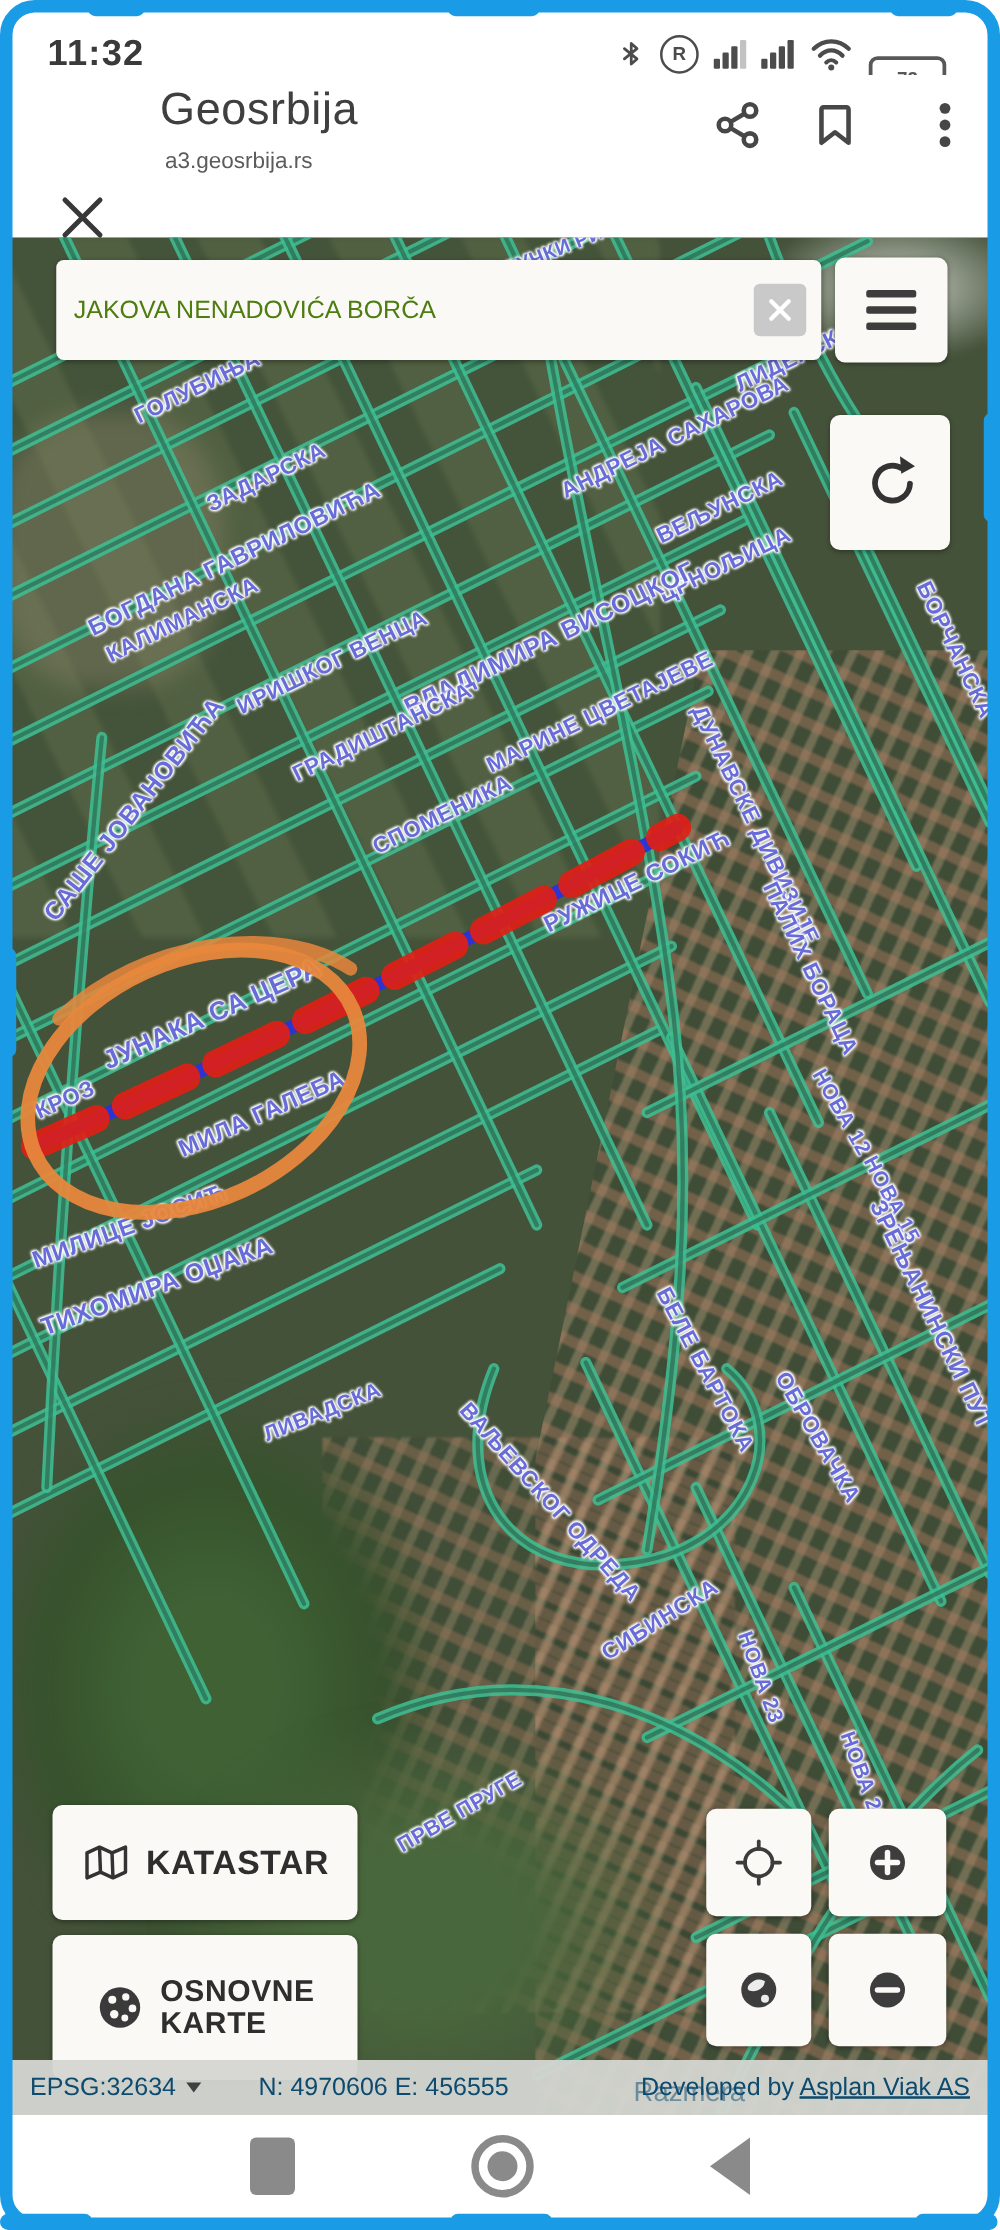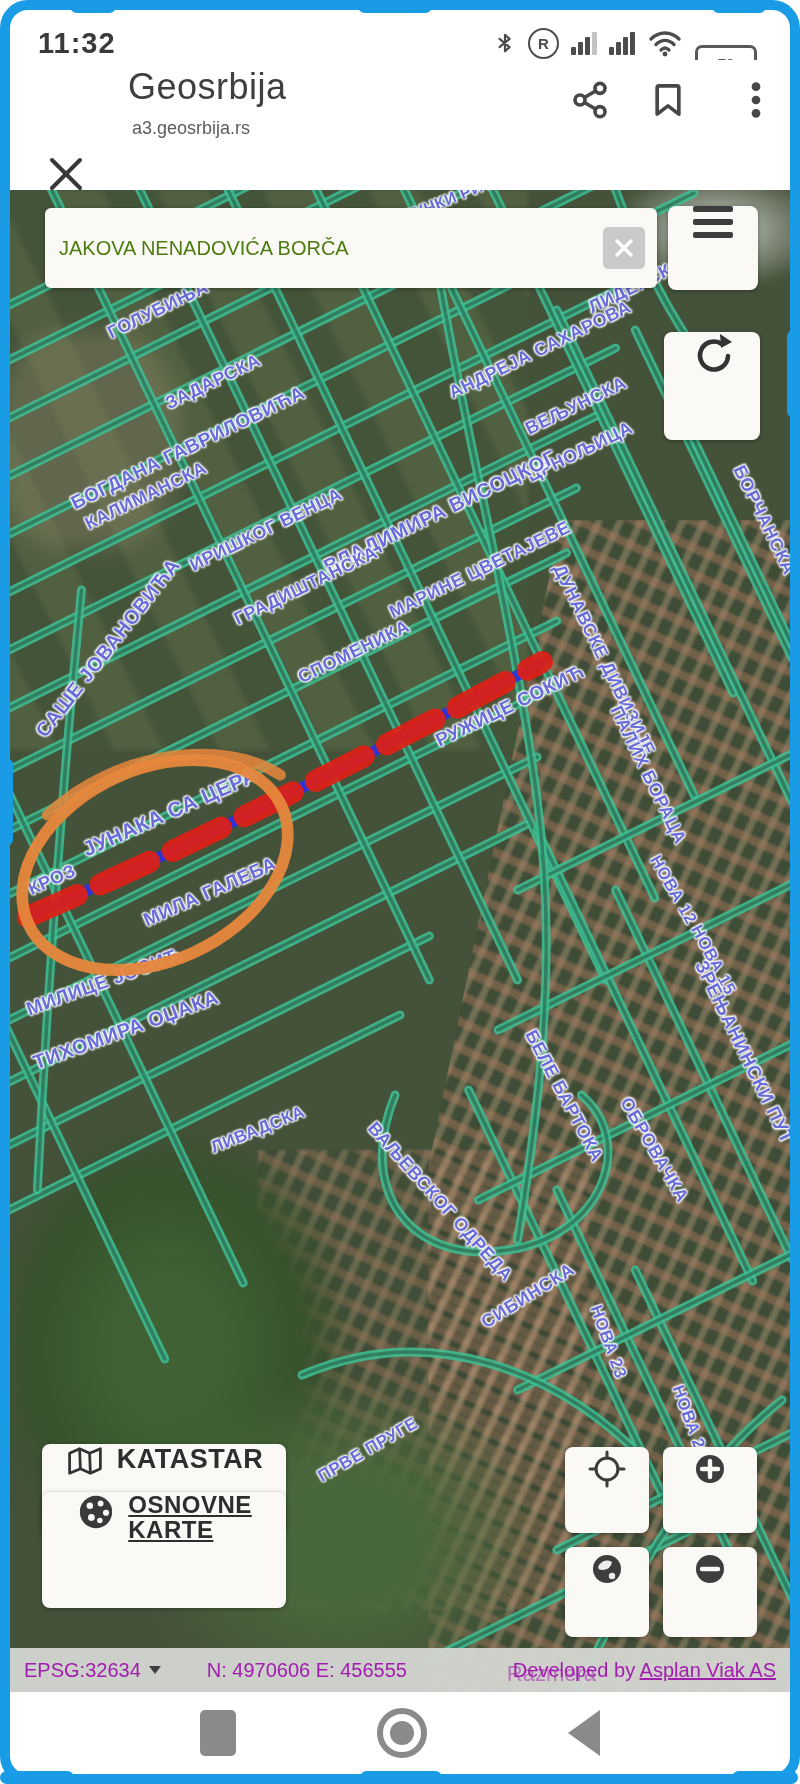--- a/index.html
+++ b/index.html
@@ -49,36 +49,36 @@
       filter:blur(1px);}
   .u1{position:absolute;left:420px;top:330px;width:380px;height:1180px;
       clip-path:polygon(35% 0,100% 0,100% 100%,0 100%,0 55%);}
   .u2{position:absolute;left:250px;top:960px;width:330px;height:460px;opacity:.8;}
   svg.overlay{position:absolute;left:0;top:0;}
   .slabel{position:absolute;white-space:nowrap;font-weight:700;color:rgba(93,97,214,.93);
       letter-spacing:.5px;
       text-shadow:0 0 2px #fff,0 0 2px #fff,0 0 3px #fff,0 0 3px #fff,1px 1px 2px rgba(255,255,255,.9),-1px -1px 2px rgba(255,255,255,.9);}
   
   .whitebtn{position:absolute;background:#faf9f6;border-radius:8px;box-shadow:0 1px 4px rgba(0,0,0,.35);
-      display:flex;justify-content:center;z-index:10;cursor:pointer;}
+      display:flex;align-items:center;justify-content:center;z-index:10;cursor:pointer;}
   .searchbox{position:absolute;left:45px;top:208px;width:612px;height:80px;background:#faf9f6;
       border-radius:6px;box-shadow:0 1px 4px rgba(0,0,0,.35);display:flex;align-items:center;
       padding:0 12px 0 14px;box-sizing:border-box;z-index:10;}
   .searchtext{flex:1;border:none;background:transparent;font-size:20px;color:#4d7c0f;
       font-family:"Liberation Sans",sans-serif;outline:none;padding:0;}
   .clearbtn{width:42px;height:42px;background:#c9c9c9;border-radius:5px;display:flex;align-items:center;
       justify-content:center;cursor:pointer;flex:0 0 auto;}
   .menubars{display:flex;flex-direction:column;gap:7px;}
   .menubars i{display:block;width:40px;height:6px;background:#3d3d3d;border-radius:2px;}
   .bigbtn{flex-direction:row;gap:12px;font-weight:700;color:#2e2e2e;}
   .katlabel{font-size:27px;letter-spacing:.5px;}
   .osntext{font-size:24px;line-height:1.05;letter-spacing:.5px;}
   
   .epsgbar{position:absolute;left:8px;right:8px;top:1648px;height:44px;background:rgba(213,214,210,.95);
-      display:flex;align-items:center;padding:0 16px;box-sizing:border-box;font-size:20px;color:#a21caf;z-index:12;}
+      display:flex;align-items:center;padding:0 16px;box-sizing:border-box;font-size:20px;color:#0c4a6e;z-index:12;}
   .tri{width:0;height:0;border-left:6px solid transparent;border-right:6px solid transparent;
       border-top:8px solid #3f3f3f;margin-left:8px;}
   .coords{margin-left:46px;}
   .dev{margin-left:auto;position:relative;}
   .devoverlay{position:absolute;left:-6px;top:2px;opacity:.5;font-size:22px;}
   .devlink{text-decoration:underline;cursor:pointer;}
   
   .navbar{position:absolute;left:10px;right:10px;top:1692px;height:82px;background:#fff;z-index:5;
       display:flex;align-items:center;justify-content:space-around;padding:0 120px;box-sizing:border-box;}
   .navsquare{width:36px;height:46px;background:#8a8a8a;border-radius:5px;cursor:pointer;}
@@ -326,21 +326,21 @@
 
   <div class="whitebtn bigbtn" style="left:42px;top:1444px;width:244px;height:92px;">
     <svg width="40" height="34" viewBox="0 0 26 22">
       <path d="M3 6 L9.5 3 L16 6 L23 3 V16 L16.5 19 L10 16 L3 19 Z" fill="none" stroke="#333" stroke-width="1.8" stroke-linejoin="round"></path>
       <line x1="9.5" y1="3" x2="10" y2="16" stroke="#333" stroke-width="1.8"></line>
       <line x1="16" y1="6" x2="16.5" y2="19" stroke="#333" stroke-width="1.8"></line>
     </svg>
     <span class="katlabel">KATASTAR</span>
   </div>
 
-  <div class="whitebtn bigbtn" style="left:42px;top:1492px;width:244px;height:116px;text-decoration:underline;">
+  <div class="whitebtn bigbtn" style="left:42px;top:1548px;width:244px;height:116px;">
     <svg width="40" height="40" viewBox="0 0 26 26">
       <circle cx="13" cy="13" r="10.5" fill="#3a3a3a"></circle>
       <circle cx="9" cy="9" r="2.1" fill="#faf9f6"></circle>
       <circle cx="16" cy="7.5" r="1.9" fill="#faf9f6"></circle>
       <circle cx="19.5" cy="13.5" r="2" fill="#faf9f6"></circle>
       <circle cx="10" cy="16.5" r="2.2" fill="#faf9f6"></circle>
       <circle cx="15.5" cy="18.5" r="1.8" fill="#faf9f6"></circle>
     </svg>
     <span class="osntext">
       <div>OSNOVNE</div>

